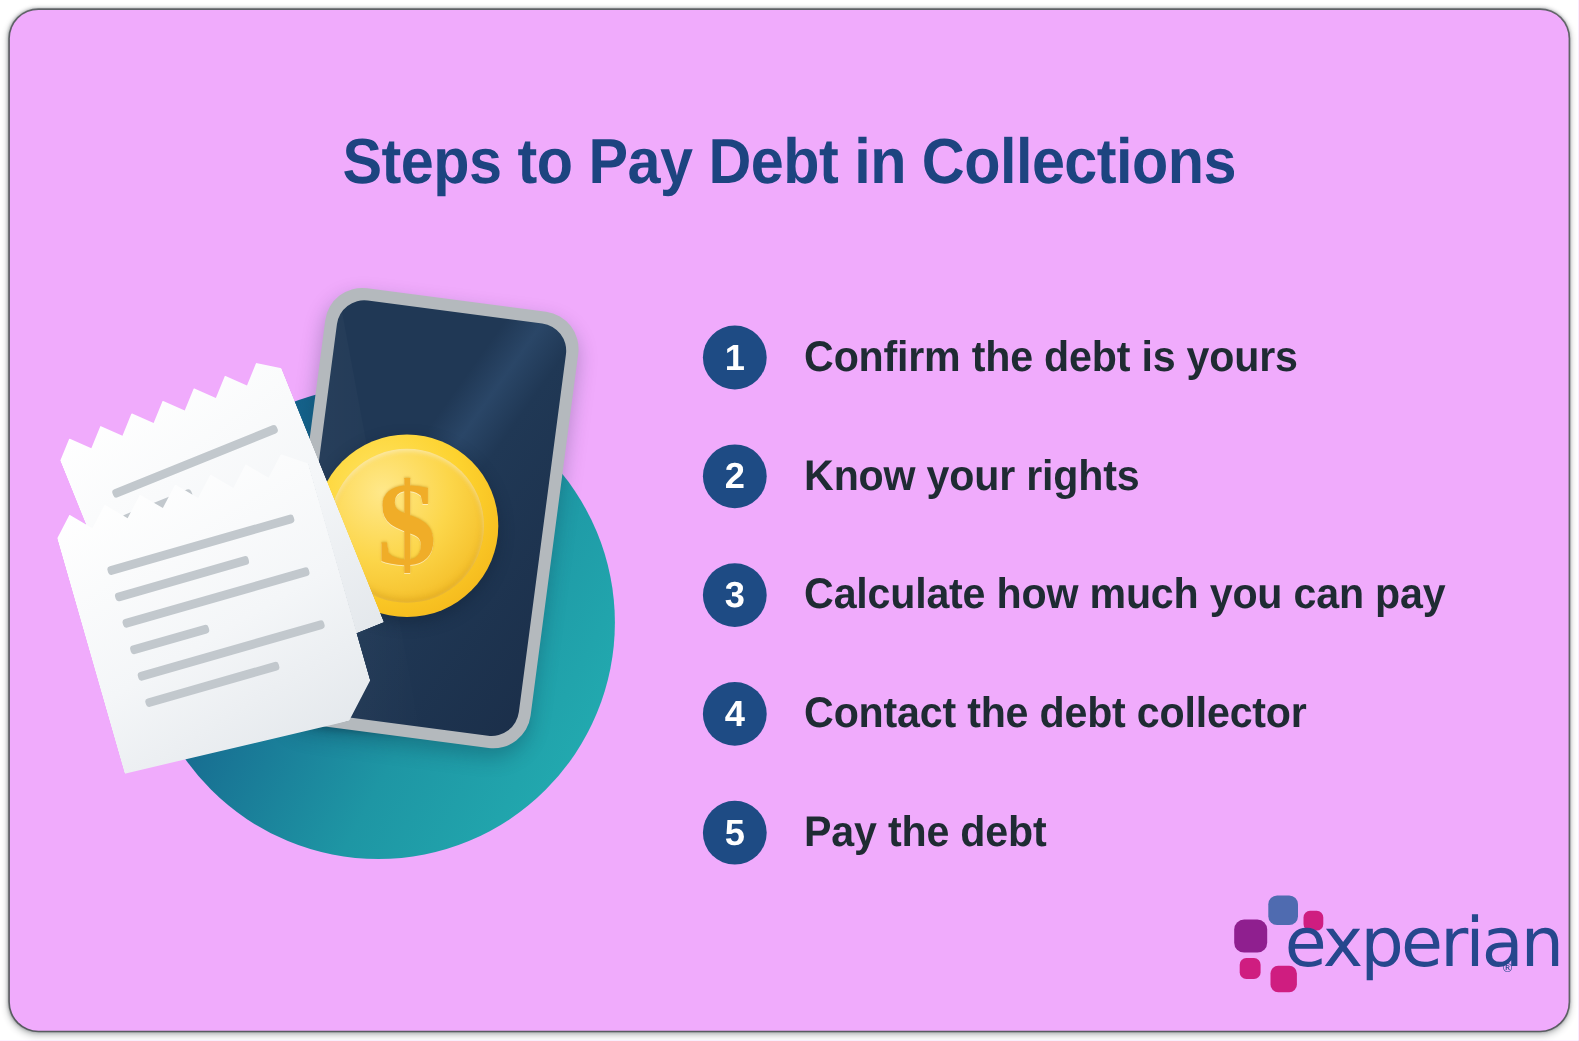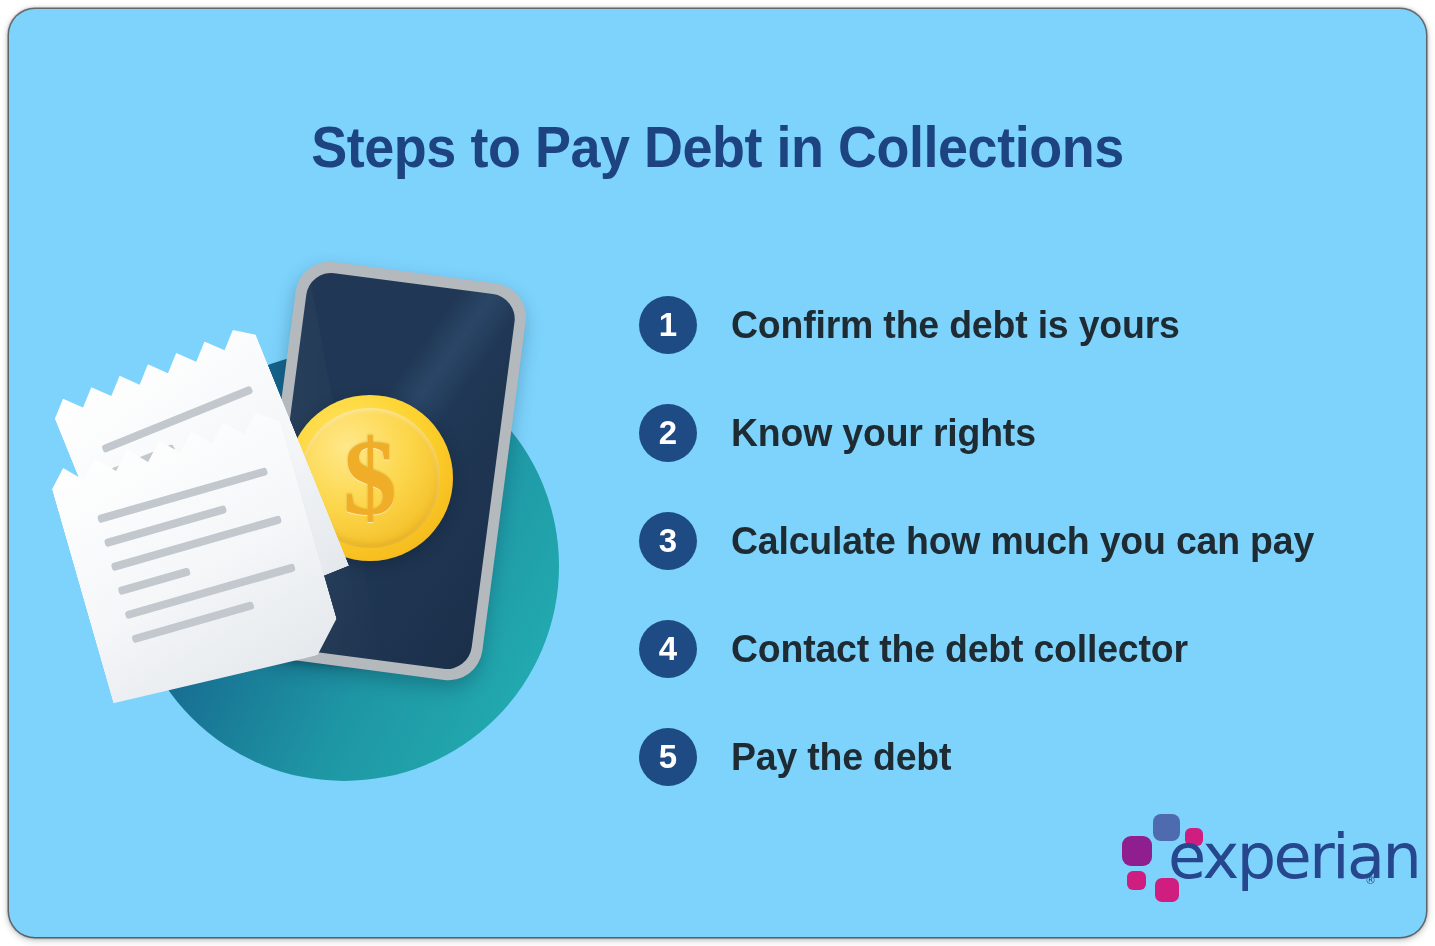--- a/index.html
+++ b/index.html
@@ -13,21 +13,21 @@
     font-family: "Liberation Sans", sans-serif;
     overflow: hidden;
   }
 
   #infographic-card {
     position: absolute;
     left: 9px;
     top: 9px;
     width: 1417px;
     height: 928px;
-    background: #7dd3fc;
+    background: #f0abfc;
     border-radius: 26px;
     box-shadow:
       0 0 0 1.5px rgba(30,35,40,0.55),
       0 0 3px 1px rgba(30,35,40,0.35),
       0 2px 7px 1px rgba(30,35,40,0.30);
     overflow: hidden;
   }
 
   
   #page-title {

